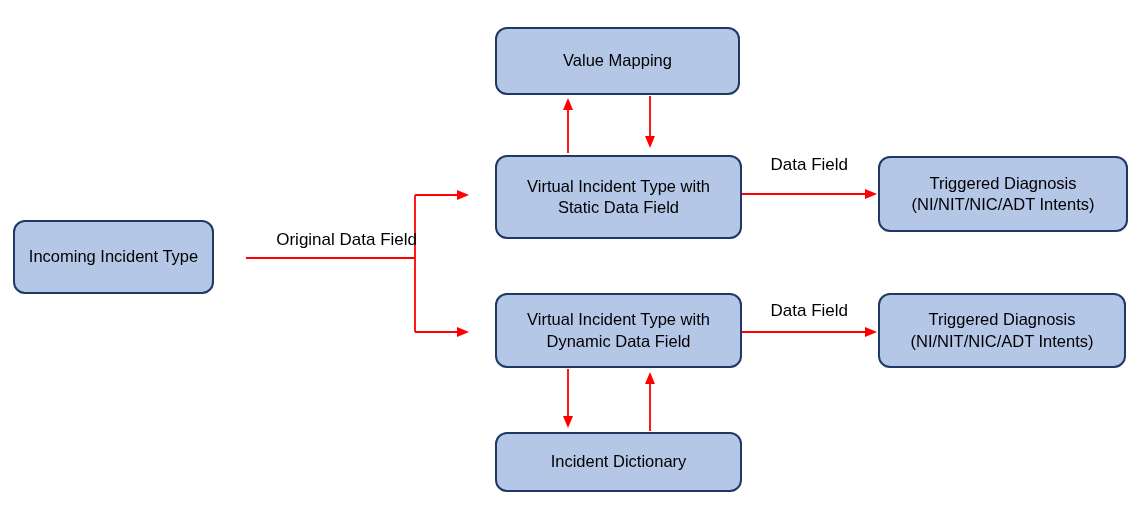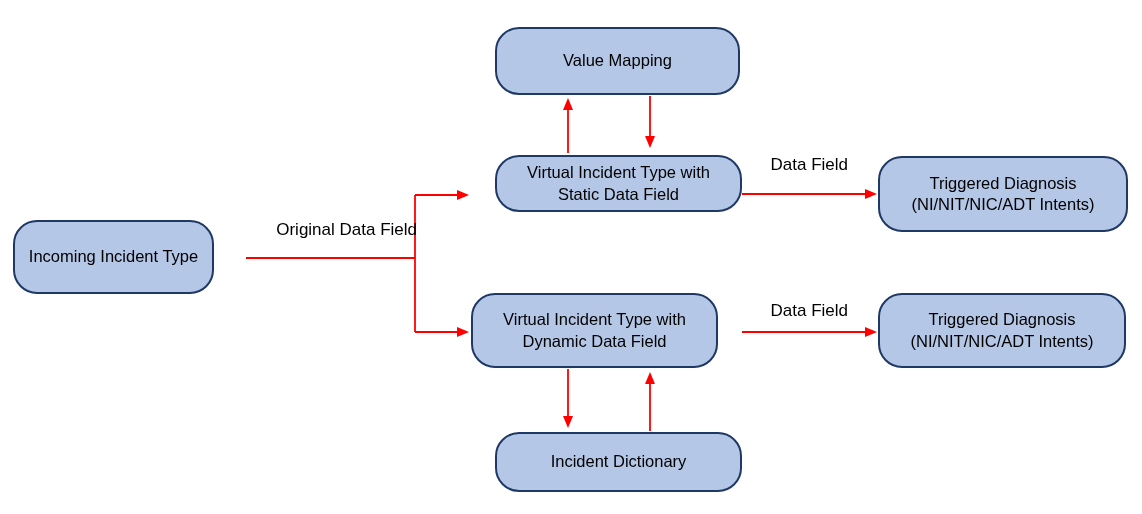--- a/index.html
+++ b/index.html
@@ -21,47 +21,47 @@
     top: 0;
     width: 1142px;
     height: 514px;
     pointer-events: none;
   }
   .node {
     position: absolute;
     box-sizing: border-box;
     background: var(--box-fill, #b4c7e7);
     border: 2.5px solid var(--box-border, #1f3864);
-    border-radius: 24px;
+    border-radius: 12px;
     display: flex;
     align-items: center;
     justify-content: center;
     text-align: center;
     color: var(--text, #000000);
     font-size: 16.5px;
     line-height: 1.28;
     padding: 2px 10px;
   }
   .edge-label {
     position: absolute;
     color: var(--text, #000000);
     font-size: 17px;
     text-align: right;
     white-space: nowrap;
   }
   
   .n-incoming   { left: 13px;  top: 220px; width: 201px; height: 74px; }
   .n-valuemap   { left: 495px; top: 27px;  width: 245px; height: 68px; }
-  .n-static     { left: 495px; top: 155px; width: 247px; height: 57px; }
-  .n-dynamic    { left: 471px; top: 293px; width: 247px; height: 75px; }
+  .n-static     { left: 495px; top: 155px; width: 247px; height: 84px; }
+  .n-dynamic    { left: 495px; top: 293px; width: 247px; height: 75px; }
   .n-dictionary { left: 495px; top: 432px; width: 247px; height: 60px; }
   .n-diag-top   { left: 878px; top: 156px; width: 250px; height: 76px; }
   .n-diag-bot   { left: 878px; top: 293px; width: 248px; height: 75px; }
   
-  .l-original   { left: 247px; top: 220px; width: 170px; }
+  .l-original   { left: 247px; top: 230px; width: 170px; }
   .l-data-top   { left: 754px; top: 155px; width: 94px; }
   .l-data-bot   { left: 754px; top: 301px; width: 94px; }
 </style>
 </head>
 <body>
 
 <div class="canvas">
 
   <svg class="arrow-layer" width="1142" height="514" viewBox="0 0 1142 514" xmlns="http://www.w3.org/2000/svg">
     <defs>

